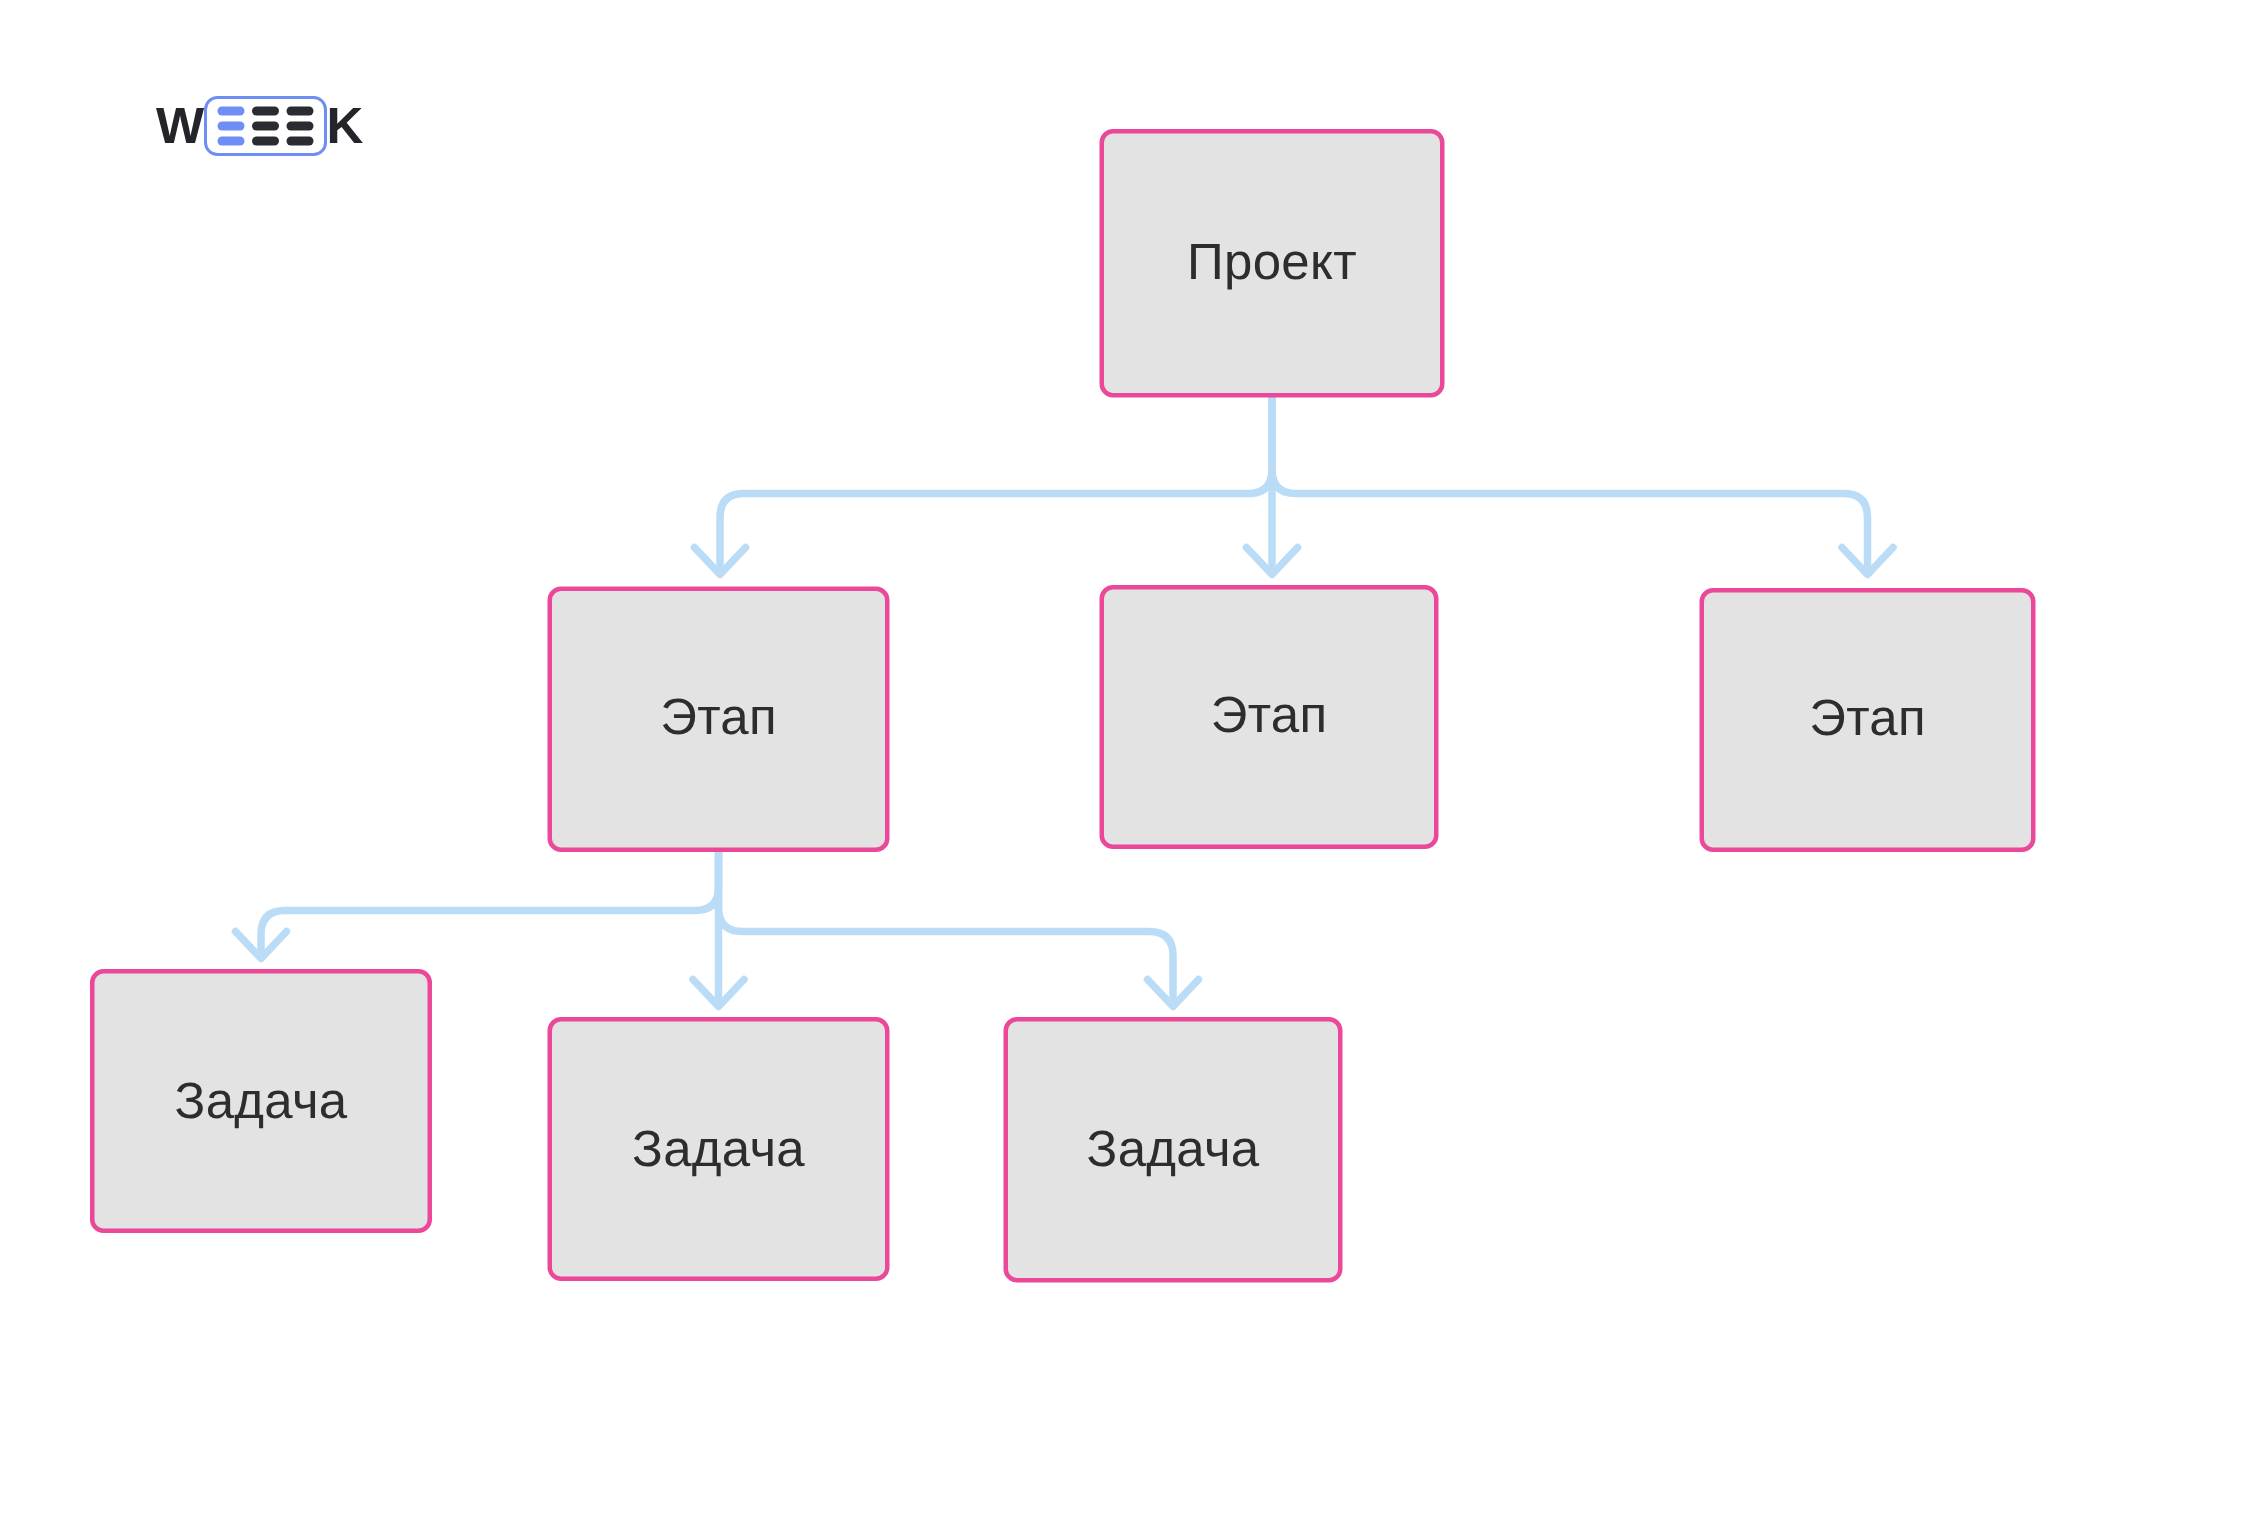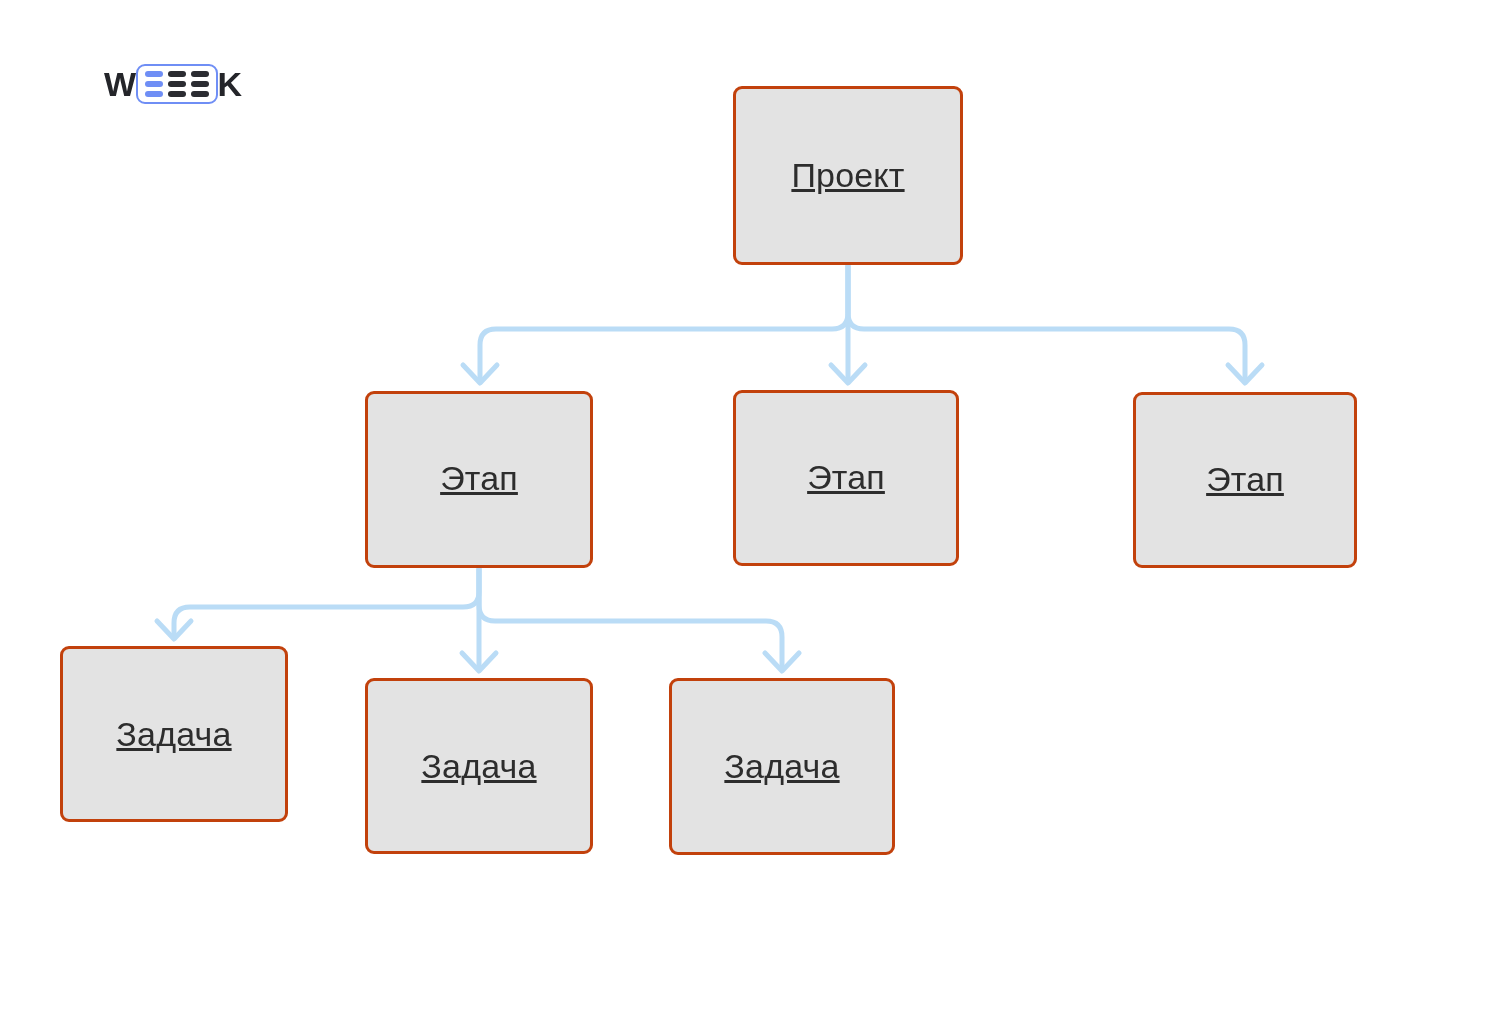--- a/index.html
+++ b/index.html
@@ -72,31 +72,30 @@
     width: 1505px;
     height: 1014px;
     pointer-events: none;
   }
 
   
   .node {
     position: absolute;
     box-sizing: border-box;
     background: #e3e3e3;
-    border: 3px solid #c2410c;
+    border: 3px solid #ec4899;
     border-radius: 9px;
     display: flex;
     align-items: center;
     justify-content: center;
     color: #2d2d2d;
     font-size: 34px;
     font-weight: 400;
     letter-spacing: 0.2px;
     white-space: nowrap;
-    text-decoration: underline;
   }
   .node .node-label { display: block; }
 
   
   .node[data-node="project"]  { left: 733px;  top: 86px;  width: 230px; height: 179px; }
   .node[data-node="stage-1"]  { left: 365px;  top: 391px; width: 228px; height: 177px; }
   .node[data-node="stage-2"]  { left: 733px;  top: 390px; width: 226px; height: 176px; }
   .node[data-node="stage-3"]  { left: 1133px; top: 392px; width: 224px; height: 176px; }
   .node[data-node="task-1"]   { left: 60px;   top: 646px; width: 228px; height: 176px; }
   .node[data-node="task-2"]   { left: 365px;  top: 678px; width: 228px; height: 176px; }

